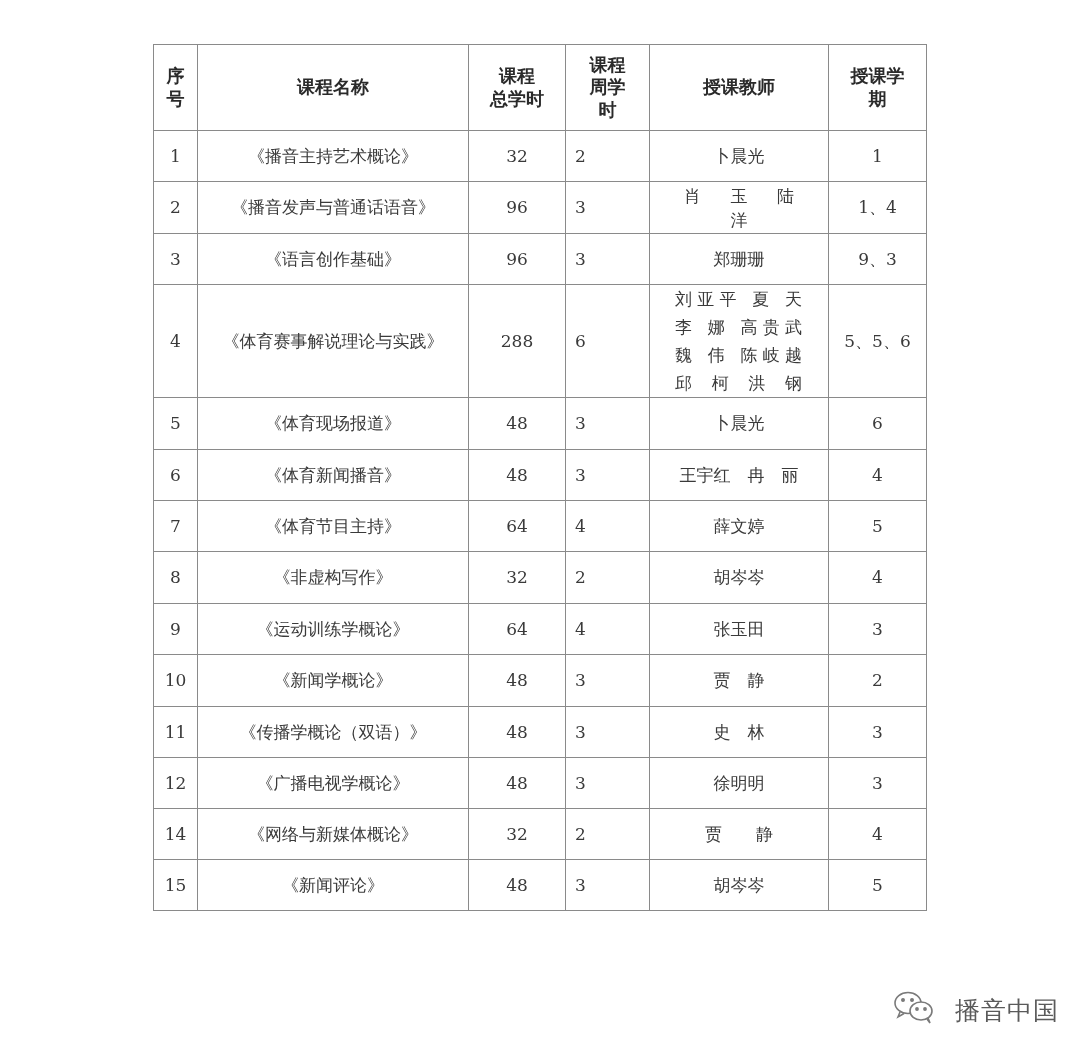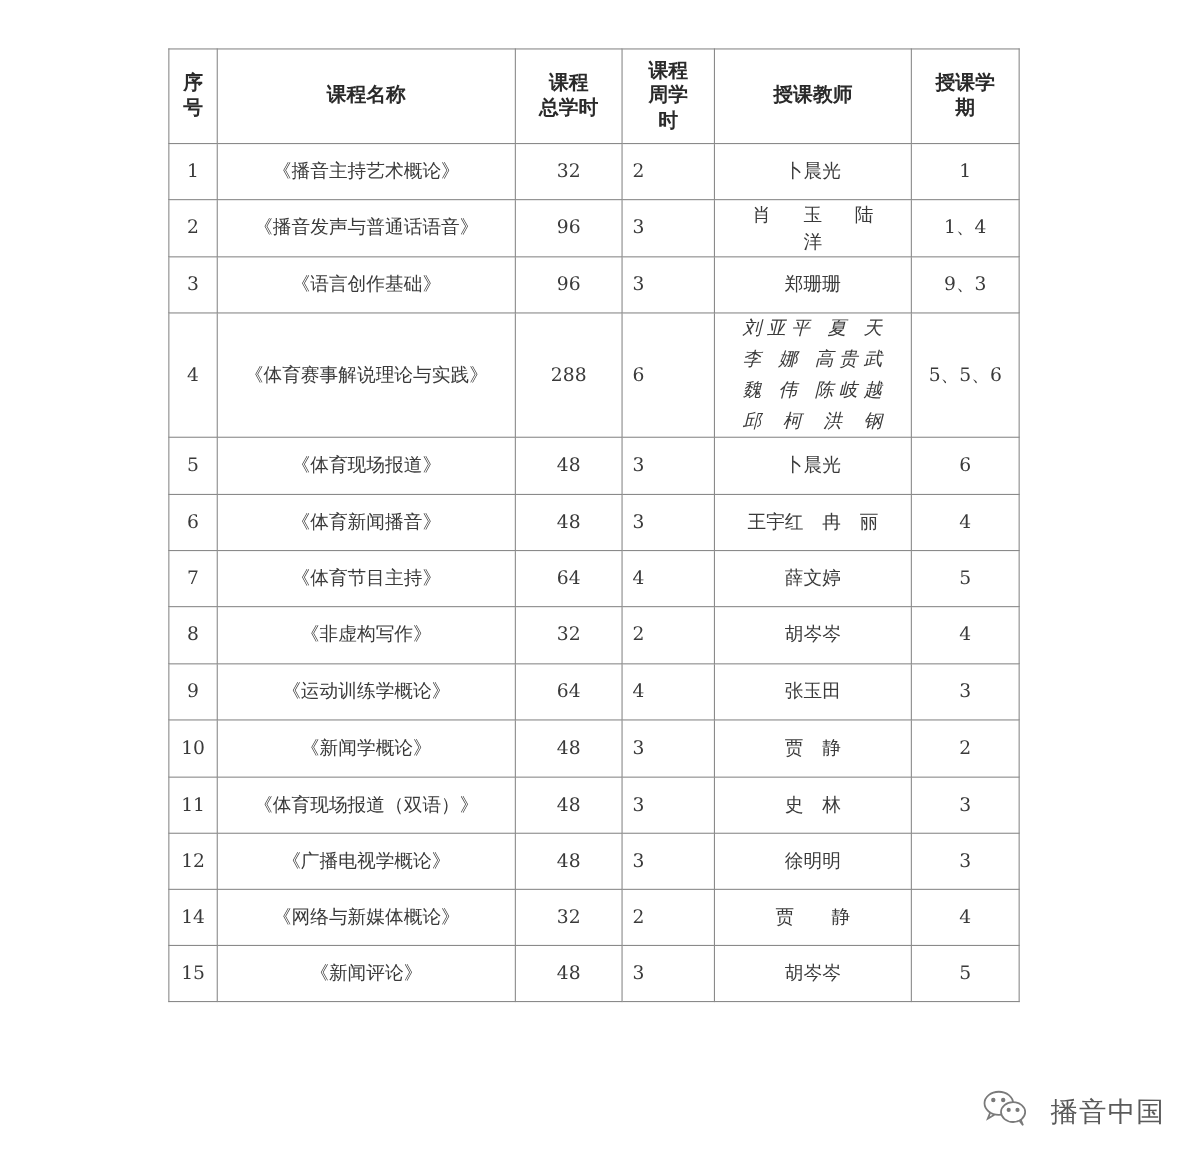--- a/index.html
+++ b/index.html
@@ -9,21 +9,21 @@
       position: absolute; left: 153px; top: 44px;
       border-collapse: collapse; table-layout: fixed;
       width: 773px;
     }
     table.course-table td, table.course-table th {
       border: 1.5px solid #8a8a8a; padding: 0; text-align: center; vertical-align: middle;
       font-size: 17px; font-weight: normal; line-height: 1.3;
     }
     table.course-table th { font-weight: bold; color: #2a2a2a; font-size: 18px; line-height: 1.25; }
     .c-left { text-align: left !important; padding-left: 9px !important; }
-    .teacher-multi { display: inline-block; text-align: justify; text-align-last: justify; width: 128px; line-height: 28px; letter-spacing: 1px; font-style: italic; }
+    .teacher-multi { display: inline-block; text-align: justify; text-align-last: justify; width: 128px; line-height: 28px; letter-spacing: 1px; }
     .teacher-split { display: inline-block; width: 110px; line-height: 24px; }
     .teacher-split .l1 { display: flex; justify-content: space-between; }
     .watermark { position: absolute; left: 893px; top: 990px; display: flex; align-items: center; gap: 18px; }
     .watermark .wm-text { font-family: "DejaVu Sans", sans-serif; font-size: 25px; color: #5a5a5a; letter-spacing: 1px; }
   </style>
 </head>
 <body>
 
 <table class="course-table">
   <colgroup>
@@ -141,21 +141,21 @@
     <tr style="height:52px">
       <td>10</td>
       <td>《新闻学概论》</td>
       <td>48</td>
       <td class="c-left">3</td>
       <td>贾　静</td>
       <td>2</td>
     </tr>
     <tr style="height:51px">
       <td>11</td>
-      <td>《体育现场报道（双语）》</td>
+      <td>《传播学概论（双语）》</td>
       <td>48</td>
       <td class="c-left">3</td>
       <td>史　林</td>
       <td>3</td>
     </tr>
     <tr style="height:51px">
       <td>12</td>
       <td>《广播电视学概论》</td>
       <td>48</td>
       <td class="c-left">3</td>

